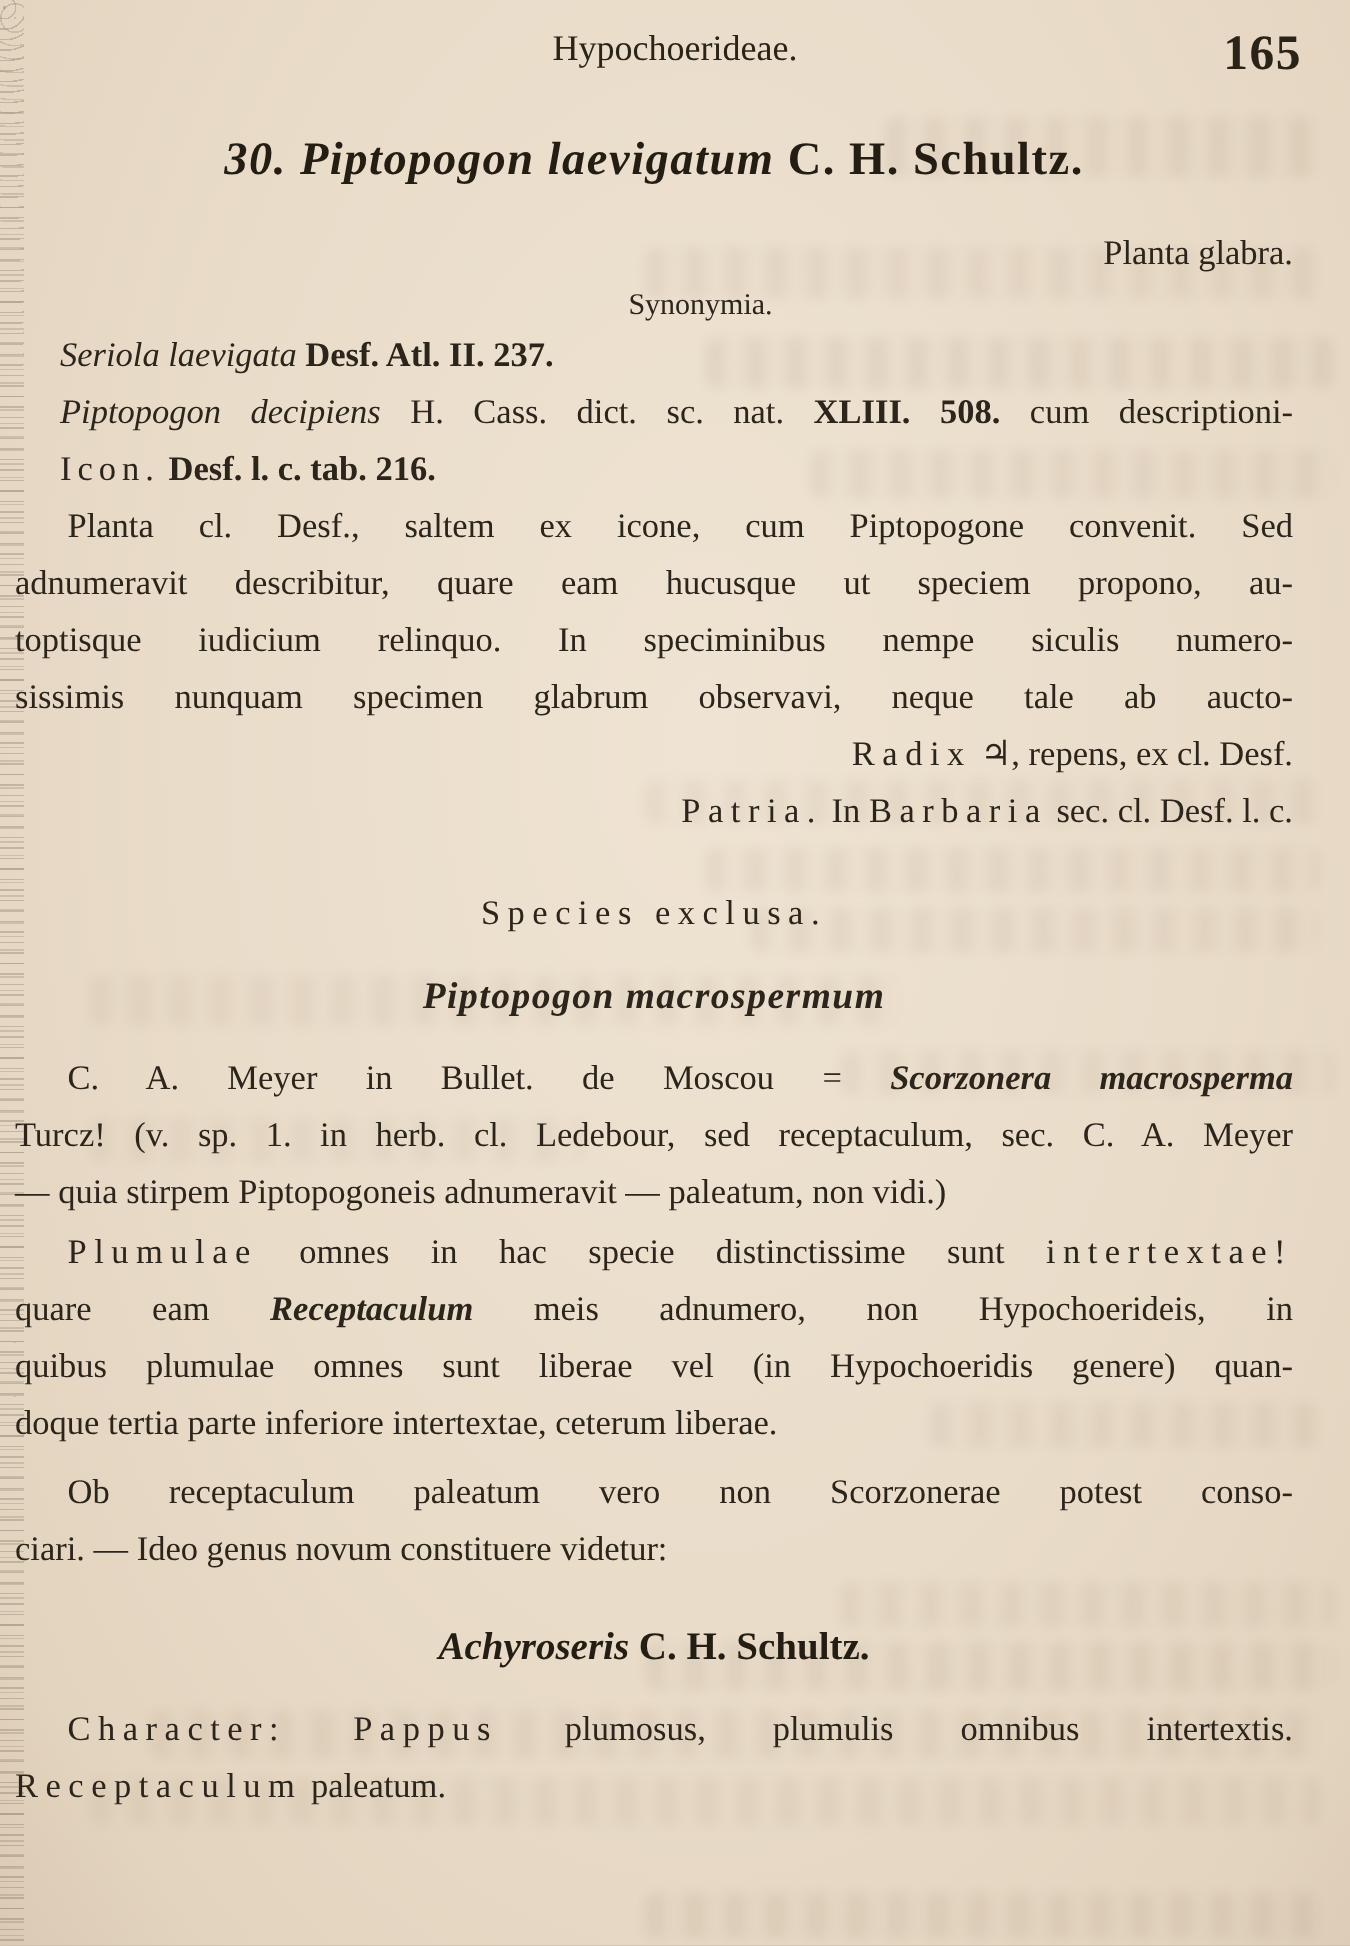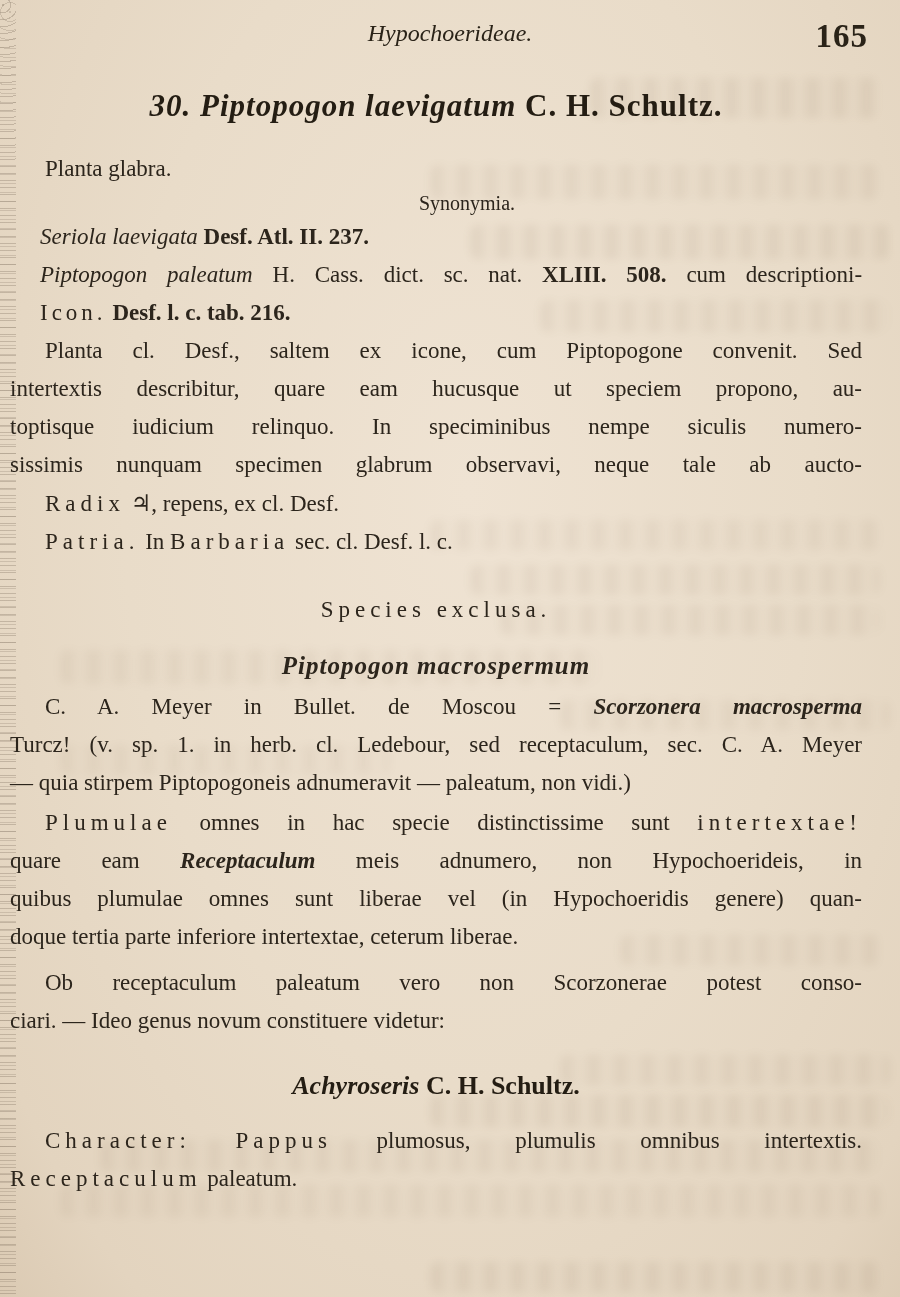--- a/index.html
+++ b/index.html
@@ -21,35 +21,35 @@
     opacity:.45;
   }
   .bleed{
     position:absolute;
     background:repeating-linear-gradient(90deg, rgba(122,98,72,.20) 0 13px, rgba(122,98,72,.04) 13px 27px);
     filter:blur(4px);
     border-radius:8px;
   }
   .runhead{
     position:absolute;top:20px;left:0;right:0;
-    text-align:center;font-style:italic;font-size:24px;color:#2a2318;
+    text-align:center;font-size:24px;color:#2a2318;
   }
   .pagenum{
     position:absolute;top:18px;right:32px;
     font-weight:bold;font-size:33px;letter-spacing:1px;color:#2a2318;
   }
   .content{
     position:absolute;top:0;left:0;right:0;bottom:0;
     padding:18px 38px 0 10px;
   }
   .ln{font-size:23px;line-height:38px;}
   .j{text-align:justify;text-align-last:justify;}
   .l{text-align:left;}
   .center{text-align:center;text-align-last:center;}
-  .ind1{padding-left:35px;}
+  .ind1{padding-left:35px;text-align:right;}
   .ind2{padding-left:62px;text-align:center;}
   .inds{padding-left:30px;}
   .ls{letter-spacing:5px;}
   .ls2{letter-spacing:4px;}
   .it{font-style:italic;}
   .b{font-weight:bold;}
   .bi{font-weight:bold;font-style:italic;}
   .small{font-size:20px;line-height:30px;}
   .title{font-size:31px;line-height:36px;letter-spacing:1px;color:#241d13;}
   .h-species{font-size:23px;line-height:34px;}
@@ -93,53 +93,53 @@
     <div class="ln l ind1" style="margin-top:26px">Planta glabra.</div>
 
     <div class="ln small l ind2">Synonymia.</div>
 
     <div class="ln l inds">
       <span class="it">Seriola laevigata</span>
       <span class="b">Desf. Atl. II. 237.</span>
     </div>
 
     <div class="ln j inds">
-      <span class="it">Piptopogon paleatum</span>
+      <span class="it">Piptopogon decipiens</span>
       <span>H. Cass. dict. sc. nat.</span>
       <span class="b">XLIII. 508.</span>
       <span>cum descriptioni-</span>
     </div>
 
     <div class="ln l inds">
       <span class="ls2">Icon.</span>
       <span class="b">Desf. l. c. tab. 216.</span>
     </div>
 
     <div>
       <div class="ln j ind1">Planta cl. Desf., saltem ex icone, cum Piptopogone convenit.  Sed</div>
-      <div class="ln j">intertextis describitur, quare eam hucusque ut speciem propono, au-</div>
+      <div class="ln j">adnumeravit describitur, quare eam hucusque ut speciem propono, au-</div>
       <div class="ln j">toptisque iudicium relinquo.  In speciminibus nempe siculis numero-</div>
       <div class="ln j">sissimis nunquam specimen glabrum observavi, neque tale ab aucto-</div>
     </div>
 
     <div class="ln l ind1">
       <span class="ls">Radix</span>
       <span class="sym">♃</span><span>, repens, ex cl. Desf.</span>
     </div>
     <div class="ln l ind1">
       <span class="ls">Patria.</span>
       <span>In</span>
       <span class="ls">Barbaria</span>
       <span>sec. cl. Desf. l. c.</span>
     </div>
 
     <div class="ln h-species center ls" style="margin-top:32px">Species exclusa.</div>
     <div class="ln h-macro center bi" style="margin-top:20px">Piptopogon macrospermum</div>
 
-    <div style="margin-top:3px">
+    <div style="margin-top:16px">
       <div class="ln j ind1">
         <span>C. A. Meyer in Bullet. de Moscou</span>
         <span>=</span>
         <span class="bi">Scorzonera macrosperma</span>
       </div>
       <div class="ln j">Turcz! (v. sp. 1. in herb. cl. Ledebour, sed receptaculum, sec. C. A. Meyer</div>
       <div class="ln l">— quia stirpem Piptopogoneis adnumeravit — paleatum, non vidi.)</div>
     </div>
 
     <div style="margin-top:2px">

